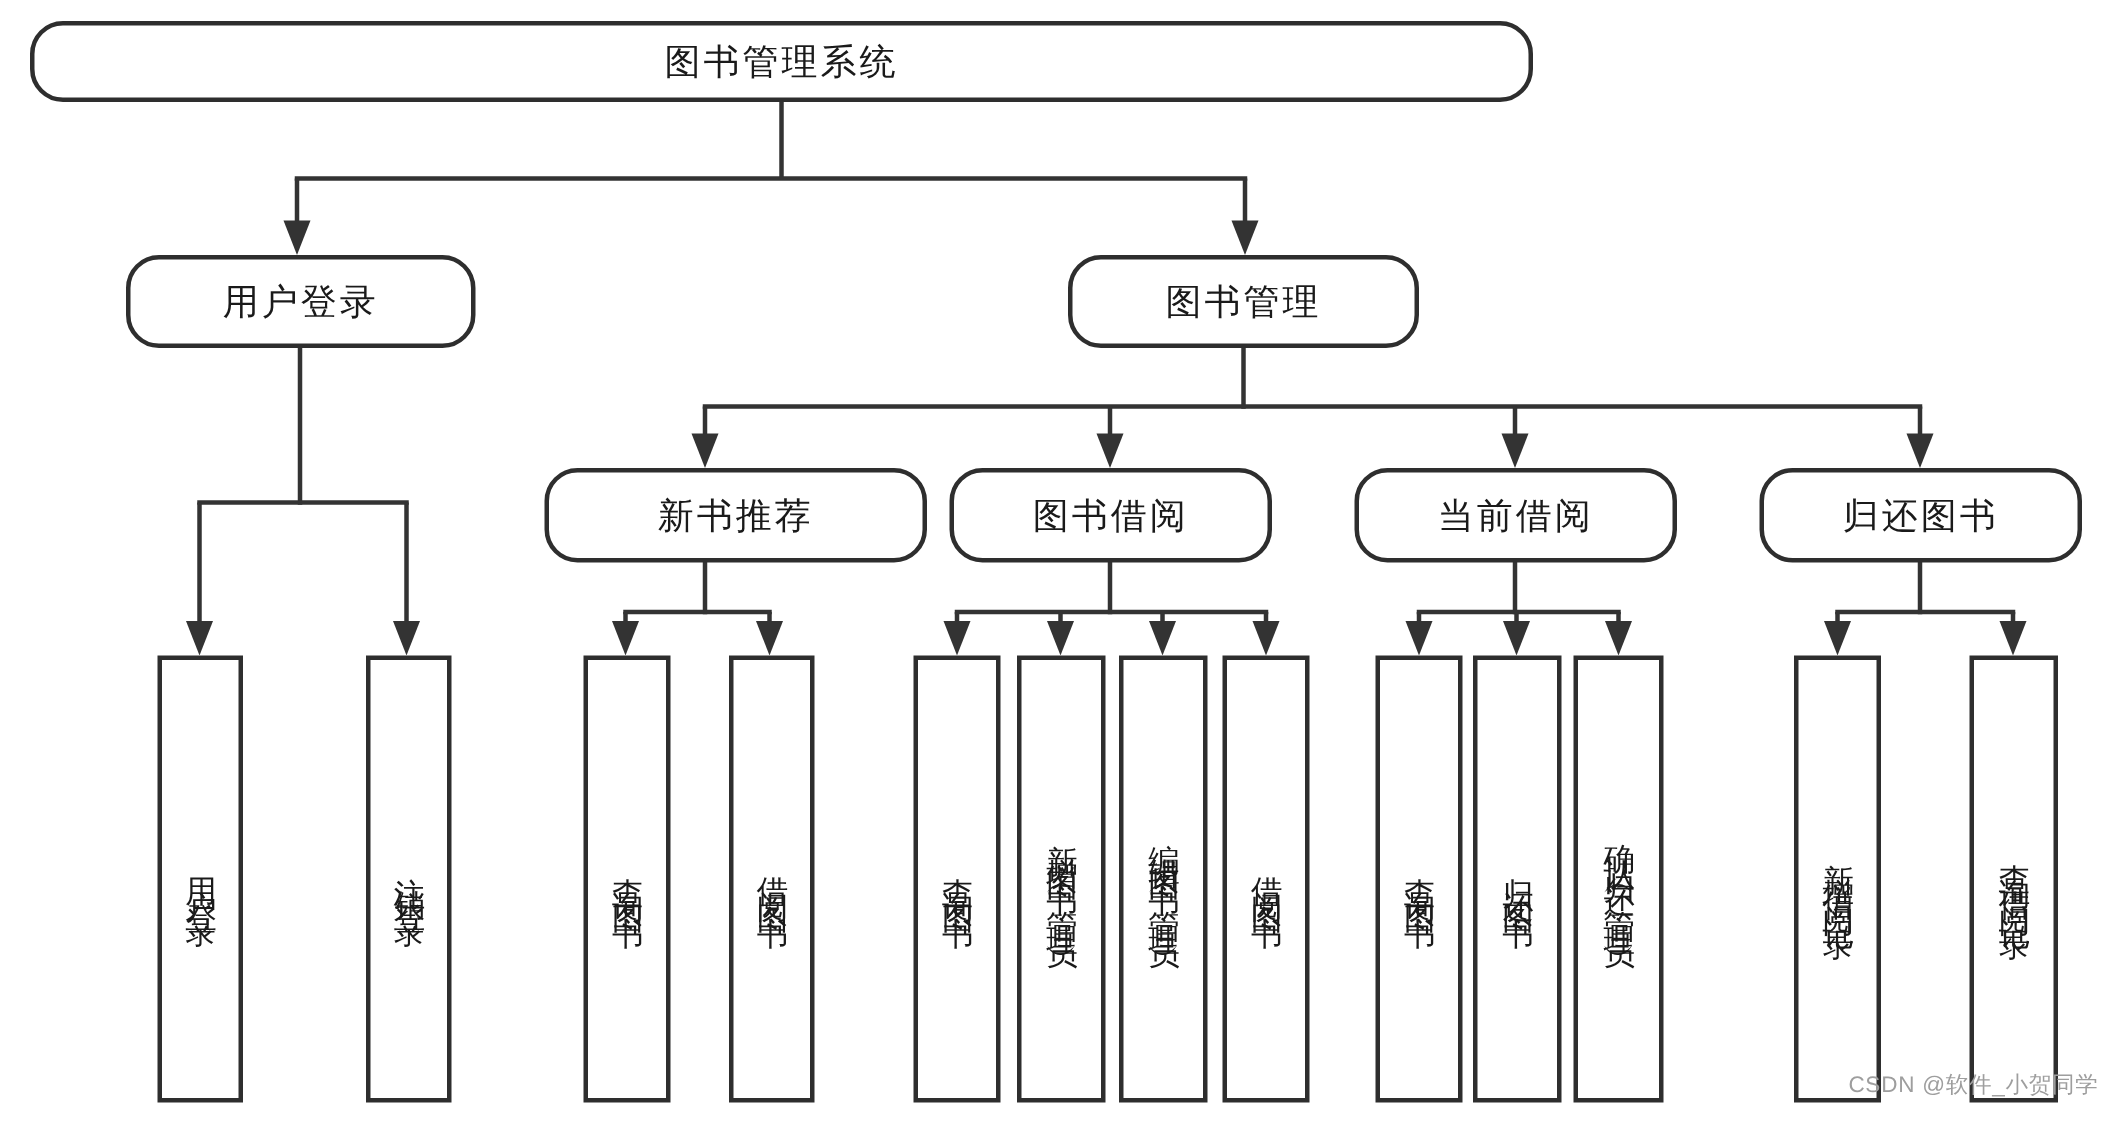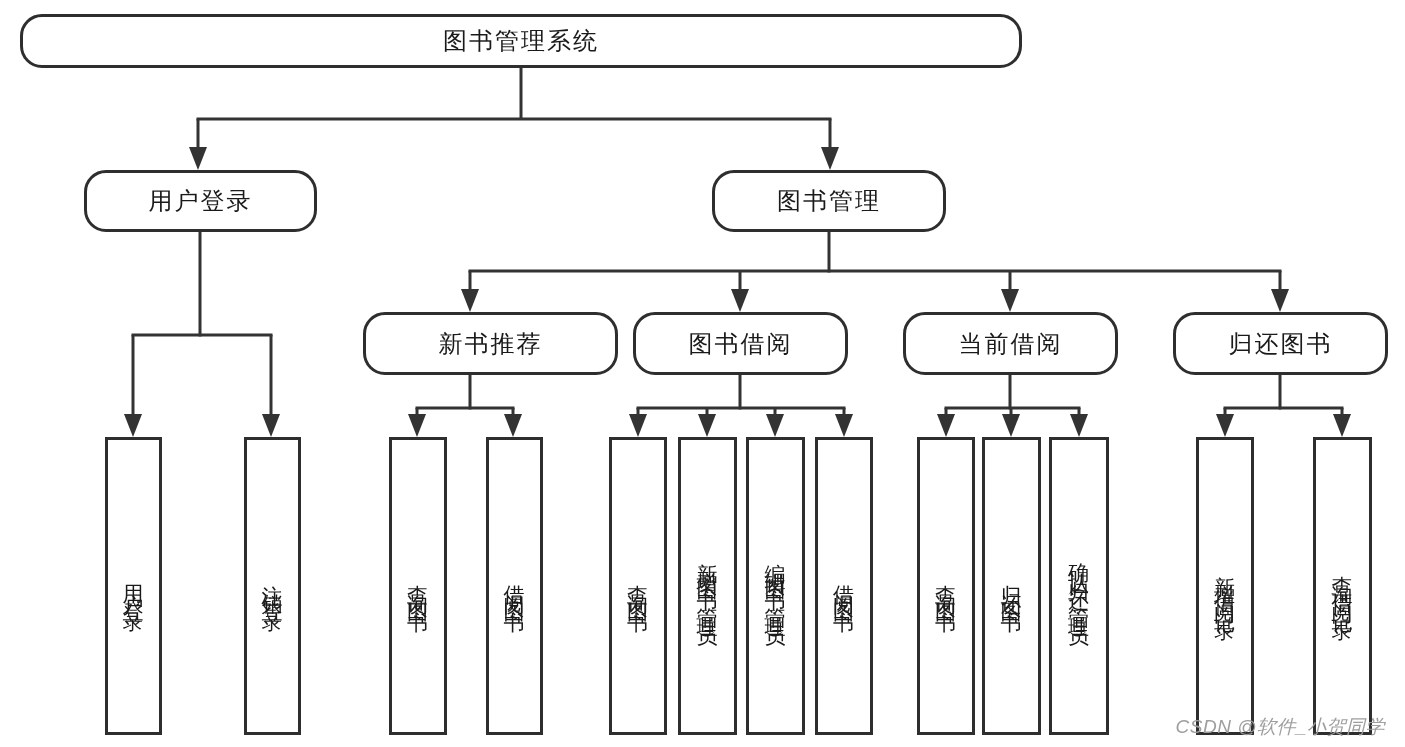--- a/index.html
+++ b/index.html
@@ -71,28 +71,27 @@
   .n-bb-add      { left: 678px;  width: 59px; }
   .n-bb-edit     { left: 746px;  width: 59px; }
   .n-bb-borrow   { left: 815px;  width: 58px; }
   .n-cb-query    { left: 917px;  width: 58px; }
   .n-cb-return   { left: 982px;  width: 59px; }
   .n-cb-confirm  { left: 1049px; width: 60px; }
   .n-br-add      { left: 1196px; width: 58px; }
   .n-br-query    { left: 1313px; width: 59px; }
   .watermark {
     position: absolute;
-    right: 20px;
+    right: 6px;
     top: 714px;
-    font-size: 19px;
+    font-size: 15px;
     letter-spacing: 0.5px;
     color: var(--watermark-color, #9e9e9e);
     z-index: 3;
     white-space: nowrap;
-    font-style: italic;
   }
 </style>
 </head>
 <body>
 
 <div class="canvas">
 
   <svg class="connector-layer" width="1405" height="747" viewBox="0 0 1405 747">
     <g>
 

